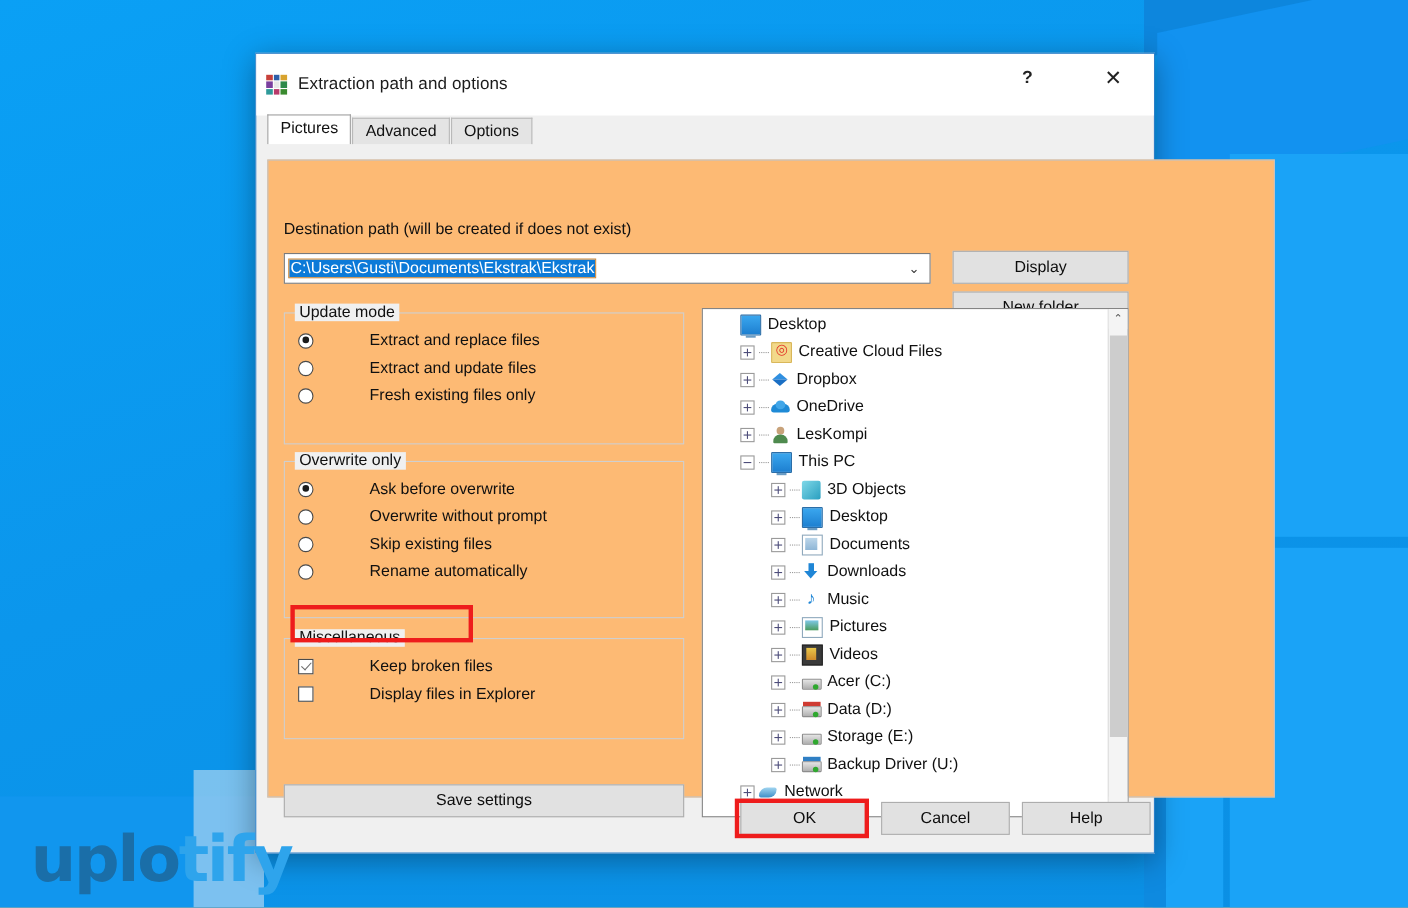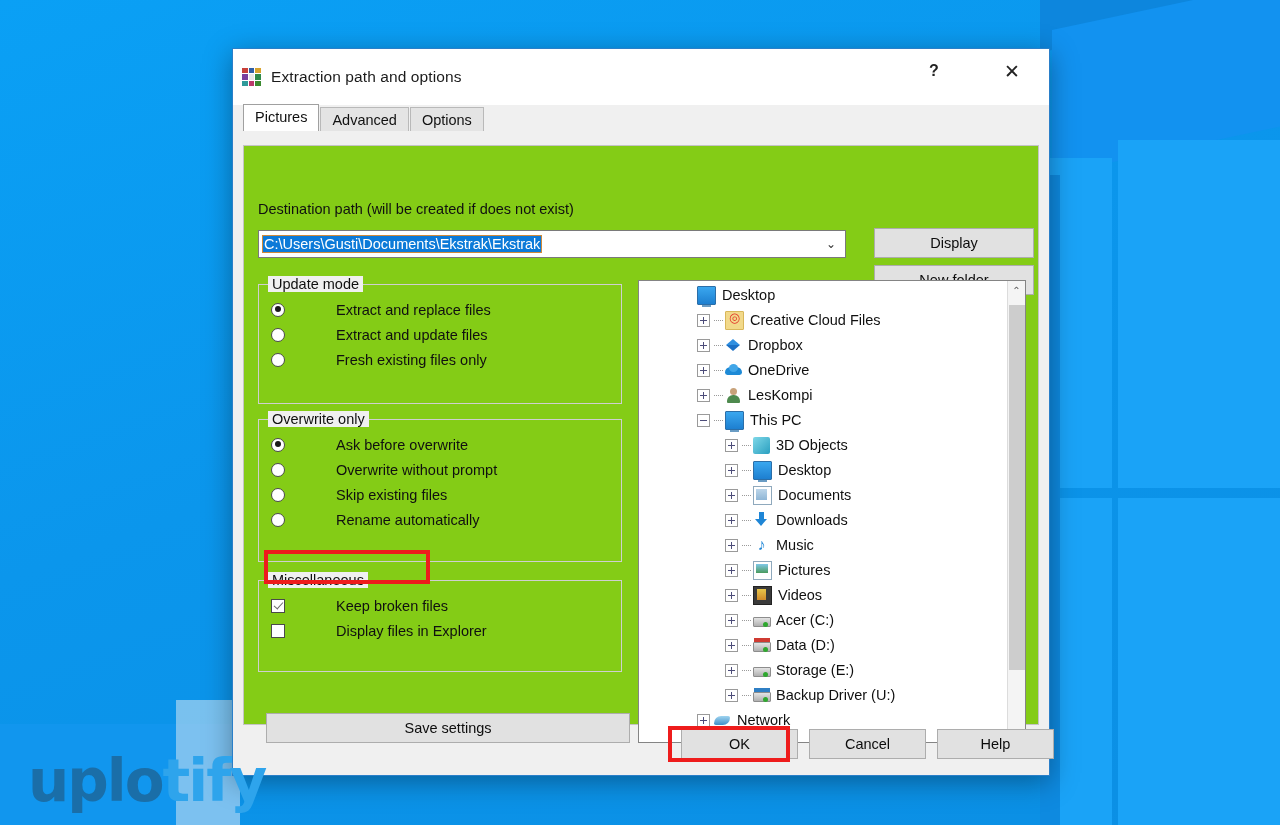--- a/index.html
+++ b/index.html
@@ -113,23 +113,23 @@
     border-color: #a0a0a0;
     position: relative;
     z-index: 3;
   }
 
   
   #tabpage {
     position: absolute;
     left: 10px;
     top: 96px;
-    width: 796px;
+    width: 916px;
     height: 580px;
-    background: #84cc16;
+    background: #fdba74;
     border: 1px solid #c4c4c4;
     box-sizing: border-box;
   }
 
   .label-plain {
     position: absolute;
     font-size: 14.5px;
     color: #101010;
   }
 
@@ -165,21 +165,20 @@
   .push-btn {
     background: #e1e1e1;
     border: 1px solid #adadad;
     font-size: 14.5px;
     color: #0d0d0d;
     font-family: "Liberation Sans", sans-serif;
     display: flex;
     align-items: center;
     justify-content: center;
     box-sizing: border-box;
-    margin-left: 8px;
   }
   #btn-display {
     position: absolute;
     left: 622px;
     top: 82px;
     width: 160px;
     height: 30px;
   }
   #btn-newfolder {
     position: absolute;
@@ -280,21 +279,20 @@
     border: 1px solid #848484;
     box-sizing: border-box;
     overflow: hidden;
   }
   #tree-list {
     position: absolute;
     left: 0; top: 0;
     right: 19px;
     top: 0;
     padding-top: 2px;
-    padding-left: 24px;
   }
   .tnode {
     display: flex;
     align-items: center;
     height: 25px;
     font-size: 14.5px;
     color: #101010;
     white-space: nowrap;
     position: relative;
   }

